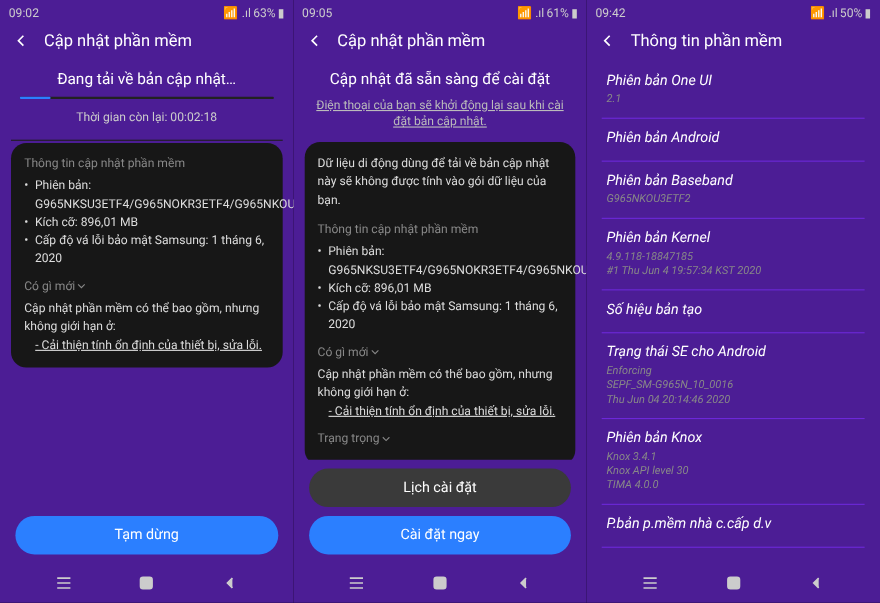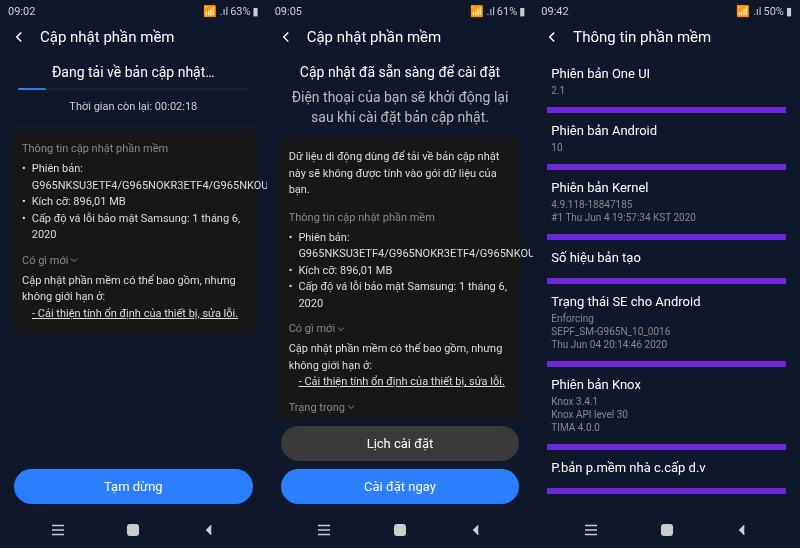--- a/index.html
+++ b/index.html
@@ -1,44 +1,44 @@
 <!DOCTYPE html>
 <html><head>
 <meta charset="utf-8">
 <style>
 * { margin: 0; padding: 0; box-sizing: border-box; }
 body { background: #000; font-family: -apple-system, Roboto, sans-serif; color: #fff; width: 800px; height: 548px; display: flex; overflow: hidden; }
-.screen { width: 266.66px; height: 548px; background: #0f172a; position: relative; display: flex; flex-direction: column; }
+.screen { width: 266.66px; height: 548px; background: #4c1d95; position: relative; display: flex; flex-direction: column; }
 .status-bar { height: 22px; display: flex; justify-content: space-between; align-items: center; padding: 0 8px; font-size: 11px; color: #ccc; }
 .status-right { display: flex; align-items: center; gap: 2px; }
 .header { display: flex; align-items: center; padding: 6px 10px; gap: 12px; }
 .back-icon { width: 18px; height: 18px; }
 .header-title { font-size: 15px; color: #fff; }
 .content { flex: 1; overflow: hidden; padding: 0 10px; font-size: 11px; }
 .center-title { text-align: center; font-size: 14px; color: #fff; margin: 12px 0 8px; }
-.center-sub { text-align: center; font-size: 14px; color: #bbb; margin-bottom: 10px; line-height: 1.4; padding: 0 8px; }
+.center-sub { text-align: center; font-size: 11px; color: #bbb; margin-bottom: 10px; line-height: 1.4; padding: 0 8px; text-decoration: underline; }
 .progress-bar { height: 2px; background: #222; margin: 6px 8px 10px; position: relative; border-radius: 2px; }
 .progress-fill { position: absolute; left: 0; top: 0; height: 100%; width: 12%; background: #2b7fff; border-radius: 2px; }
 .center-time { text-align: center; font-size: 11px; color: #ccc; margin-bottom: 14px; }
 .card { background: #171717; border-radius: 14px; padding: 12px 12px; margin-bottom: 10px; }
 .section-label { color: #888; font-size: 11px; margin-bottom: 6px; }
 .bullet-list { color: #ddd; font-size: 11px; line-height: 1.5; }
 .bullet { display: flex; }
 .bullet::before { content: "•"; margin-right: 6px; }
 .expand-row { display: flex; align-items: center; color: #888; font-size: 11px; margin-top: 10px; margin-bottom: 6px; }
 .chev { width: 12px; height: 12px; }
 .body-text { color: #ddd; font-size: 11px; line-height: 1.5; }
 .indent { padding-left: 10px; text-decoration: underline; }
 .btn-row { padding: 8px 14px 0; }
 .btn { width: 100%; border-radius: 20px; padding: 10px 0; text-align: center; font-size: 13px; margin-bottom: 8px; }
 .btn-primary { background: #2b7fff; color: #fff; }
 .btn-secondary { background: #3a3a3a; color: #fff; }
 .nav-bar { height: 36px; display: flex; justify-content: space-around; align-items: center; padding: 0 20px; }
 .nav-icon { width: 18px; height: 18px; fill: #ccc; stroke: #ccc; }
-.info-item { padding: 10px 4px; border-bottom: 6px solid #6d28d9; }
+.info-item { padding: 10px 4px; border-bottom: 1px solid #6d28d9; font-style: italic; }
 .info-title { font-size: 13px; color: #fff; margin-bottom: 3px; }
 .info-value { font-size: 10px; color: #888; line-height: 1.3; }
 .divider { height: 1px; background: #1e1e1e; margin: 2px 0; }
 </style>
 </head>
 <body>
 
 <div class="screen">
   <div class="status-bar">
     <span>09:02</span>
@@ -168,21 +168,24 @@
       </svg>
     <span class="header-title">Thông tin phần mềm</span>
   </div>
   <div class="content" id="info-list" style="padding:4px 14px">
       <div class="info-item">
         <div class="info-title">Phiên bản One UI</div>
         <div class="info-value" style="white-space: pre-line;">2.1</div>
       </div>
       <div class="info-item">
         <div class="info-title">Phiên bản Android</div>
-        <div class="info-value" style="white-space: pre-line;">10</div>
+      </div>
+      <div class="info-item">
+        <div class="info-title">Phiên bản Baseband</div>
+        <div class="info-value" style="white-space: pre-line;">G965NKOU3ETF2</div>
       </div>
       <div class="info-item">
         <div class="info-title">Phiên bản Kernel</div>
         <div class="info-value" style="white-space: pre-line;">4.9.118-18847185
 #1 Thu Jun 4 19:57:34 KST 2020</div>
       </div>
       <div class="info-item">
         <div class="info-title">Số hiệu bản tạo</div>
       </div>
       <div class="info-item">

